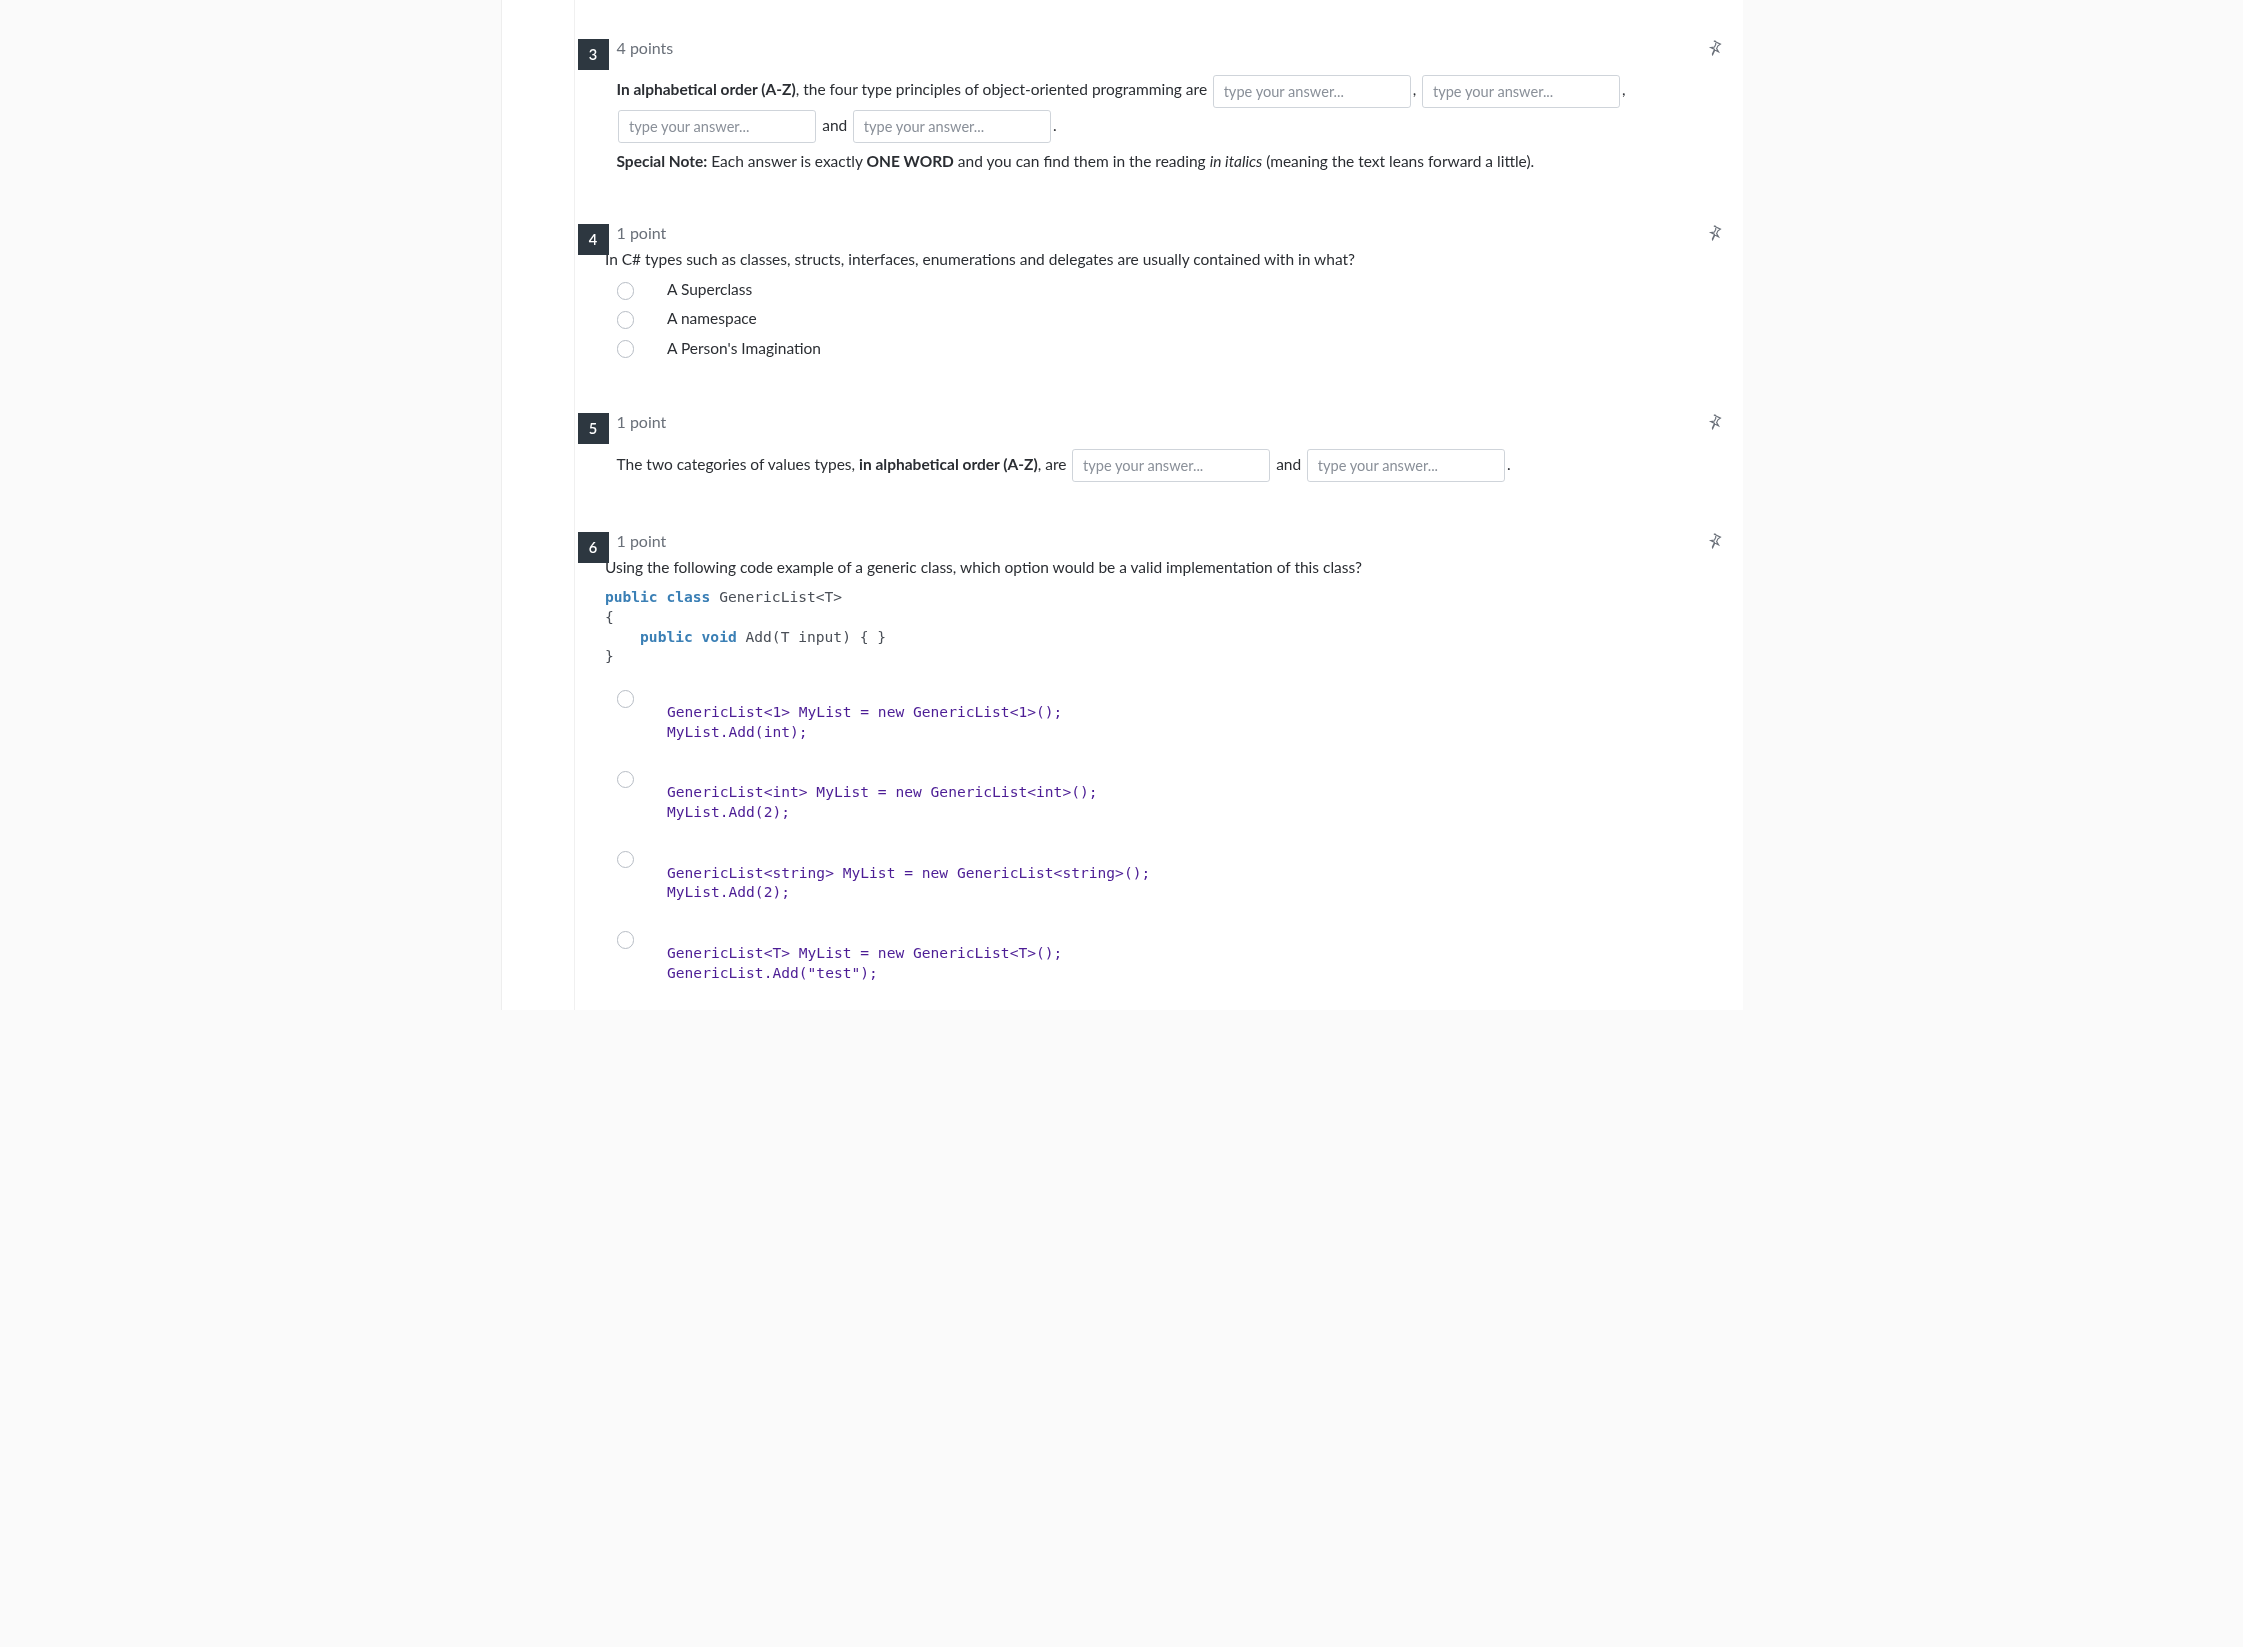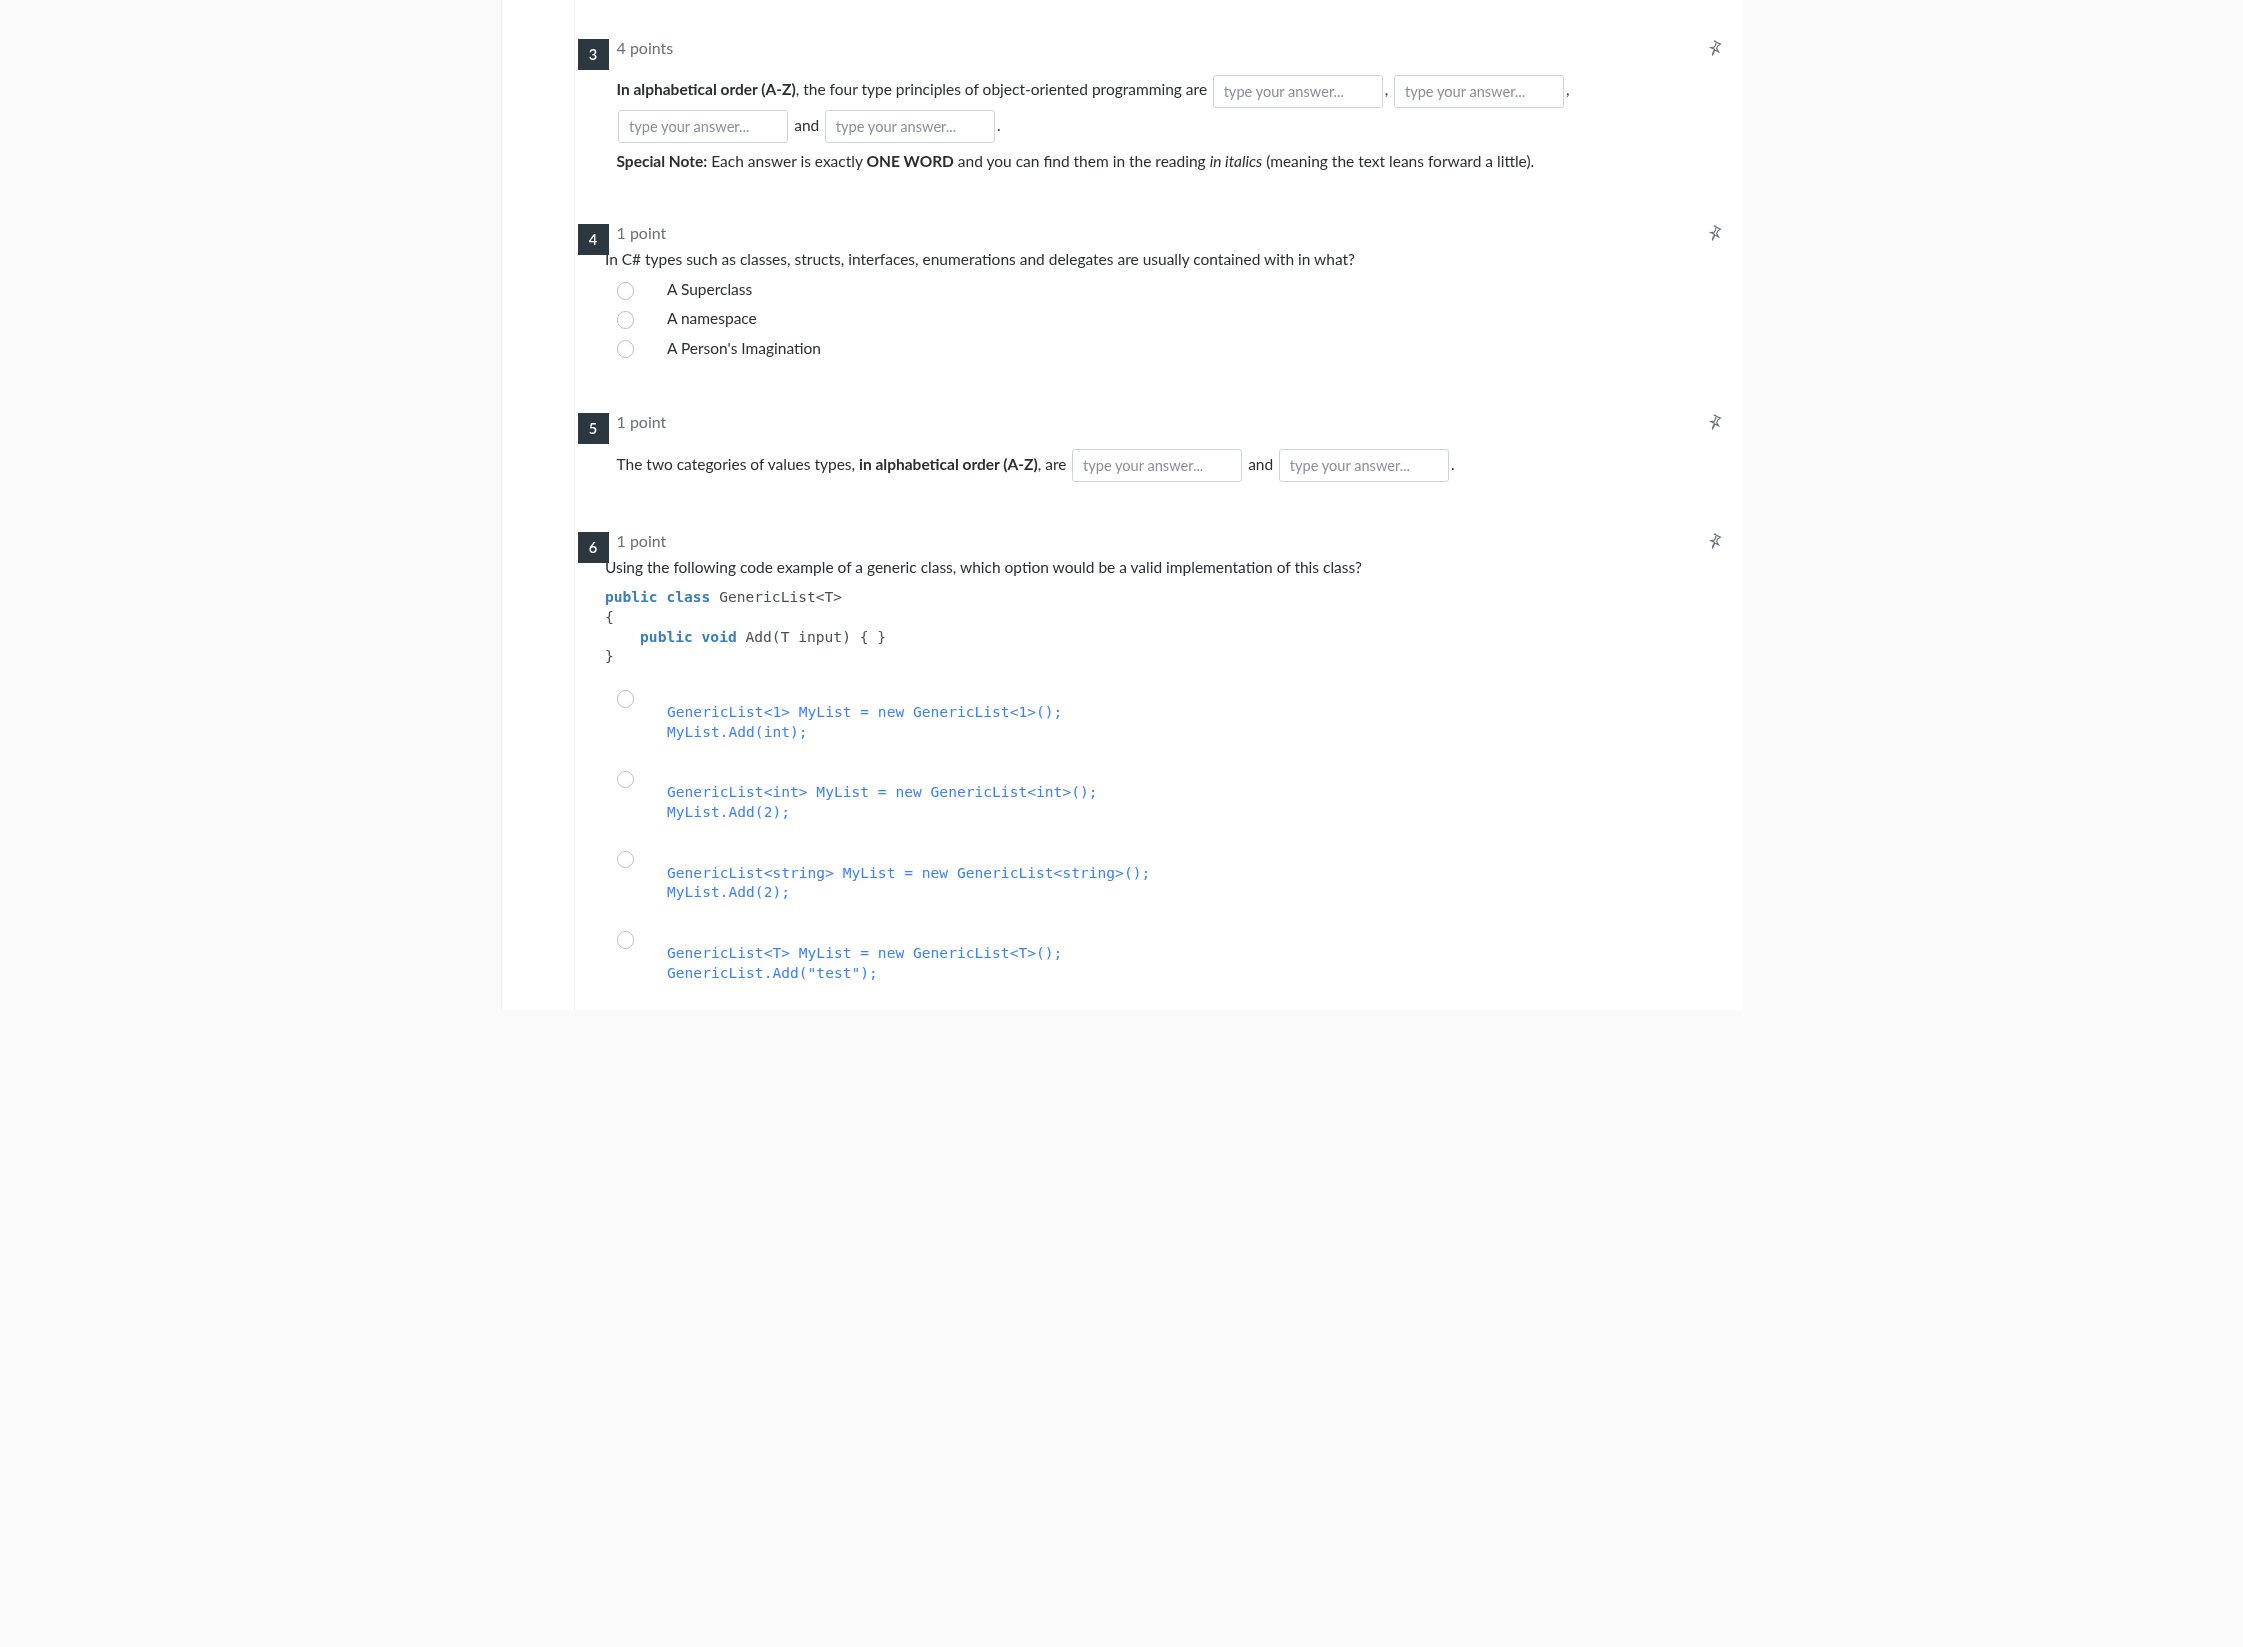--- a/index.html
+++ b/index.html
@@ -62,21 +62,21 @@
     font-size: 15.5px;
     color: #2b2e33;
     line-height: 2.25;
   }
   .prompt strong { font-weight: 700; }
   input.blank {
     border: 1px solid #cfd4da;
     border-radius: 2.9px;
     padding: 6.8px 9.7px;
     font-size: 14.6px;
-    width: 170px;
+    width: 198px;
     margin: 0 1.9px;
     vertical-align: middle;
     font-family: inherit;
   }
   input.blank::placeholder { color: #8a9099; }
   .note {
     font-size: 15.5px;
     line-height: 1.6;
     margin-top: 5.8px;
   }
@@ -103,21 +103,21 @@
     cursor: pointer;
   }
   .choice-label {
     font-size: 15.5px;
   }
   .code-choice {
     font-family: ui-monospace, "SF Mono", Menlo, Consolas, monospace;
     font-size: 14.6px;
     white-space: pre;
     line-height: 1.35;
-    color: #3b82f6;
+    color: #4c1d95;
     padding-top: 13.6px;
   }
   .code-block {
     font-family: ui-monospace, "SF Mono", Menlo, Consolas, monospace;
     font-size: 14.6px;
     white-space: pre;
     line-height: 1.35;
     color: #4a4f57;
     margin: 11.6px 0 17.5px 0;
   }

